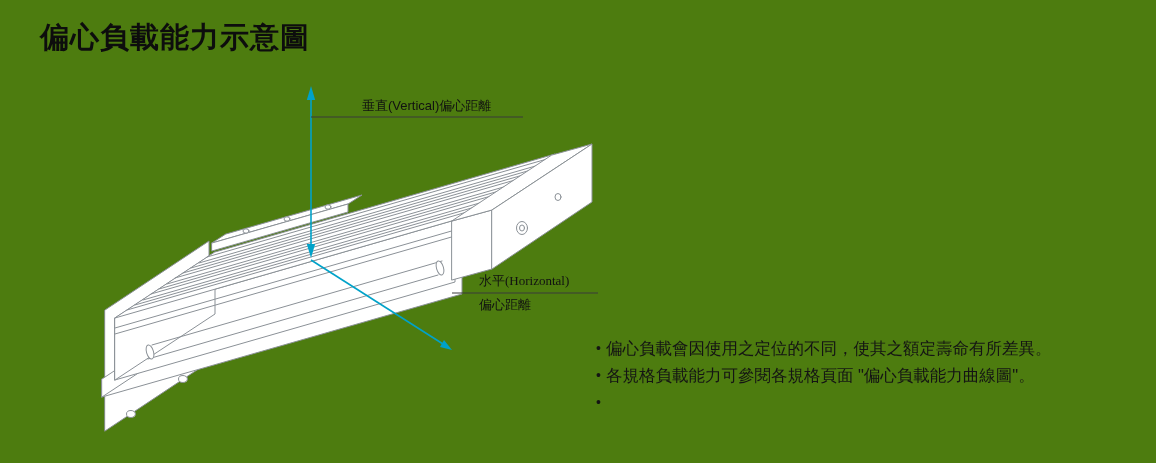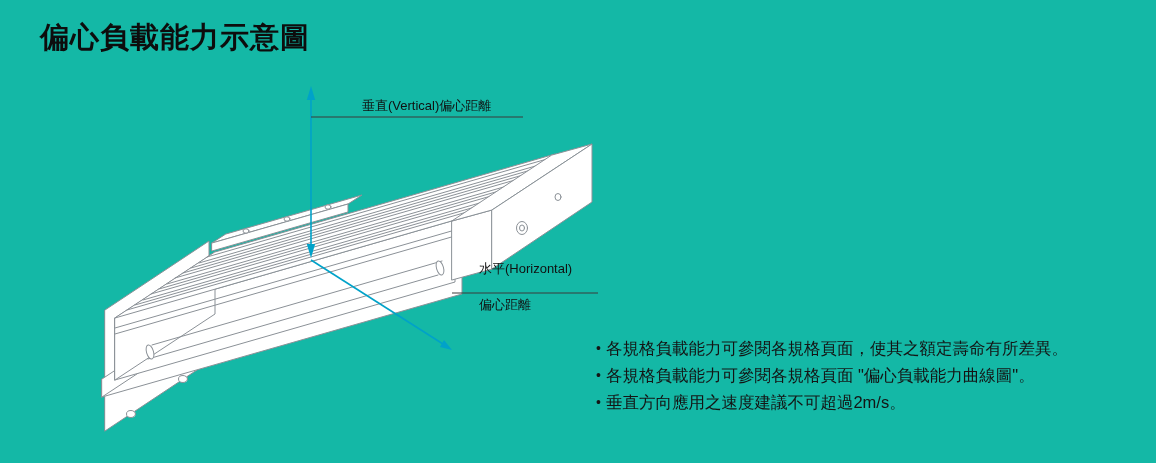--- a/index.html
+++ b/index.html
@@ -5,21 +5,21 @@
   html, body {
     margin: 0;
     padding: 0;
     background: #ffffff;
     font-family: "Liberation Sans", sans-serif;
   }
   .page {
     position: relative;
     width: 1156px;
     height: 463px;
-    background: #14b8a6;
+    background: #4d7c0f;
     overflow: hidden;
   }
   .page-title {
     position: absolute;
     left: 40px;
     top: 18px;
     margin: 0;
     font-size: 29px;
     font-weight: 800;
     color: #0d0d0d;
@@ -31,21 +31,21 @@
     top: 0;
   }
   .callout {
     position: absolute;
     font-size: 13px;
     color: #111111;
     white-space: nowrap;
     line-height: 18px;
   }
   .callout-vertical { left: 362px; top: 97px; }
-  .callout-horizontal-1 { left: 479px; top: 260px; }
+  .callout-horizontal-1 { left: 479px; top: 272px; font-family: Liberation Serif, serif; }
   .callout-horizontal-2 { left: 479px; top: 297px; font-family: Liberation Mono, monospace; }
   .notes {
     position: absolute;
     left: 596px;
     top: 338px;
     width: 545px;
   }
   .note-row {
     display: flex;
     align-items: flex-start;
@@ -134,25 +134,24 @@
     </g>
   </svg>
 
   <div class="callout callout-vertical">垂直(Vertical)偏心距離</div>
   <div class="callout callout-horizontal-1">水平(Horizontal)</div>
   <div class="callout callout-horizontal-2">偏心距離</div>
 
   <div class="notes">
     <div class="note-row">
       <span class="note-bullet">•</span>
-      <span>各規格負載能力可參閱各規格頁面，使其之額定壽命有所差異。</span>
+      <span>偏心負載會因使用之定位的不同，使其之額定壽命有所差異。</span>
     </div>
     <div class="note-row">
       <span class="note-bullet">•</span>
       <span>各規格負載能力可參閱各規格頁面 "偏心負載能力曲線圖"。</span>
     </div>
     <div class="note-row">
       <span class="note-bullet">•</span>
-      <span>垂直方向應用之速度建議不可超過2m/s。</span>
     </div>
   </div>
 
 </div>
 
 </body></html>

